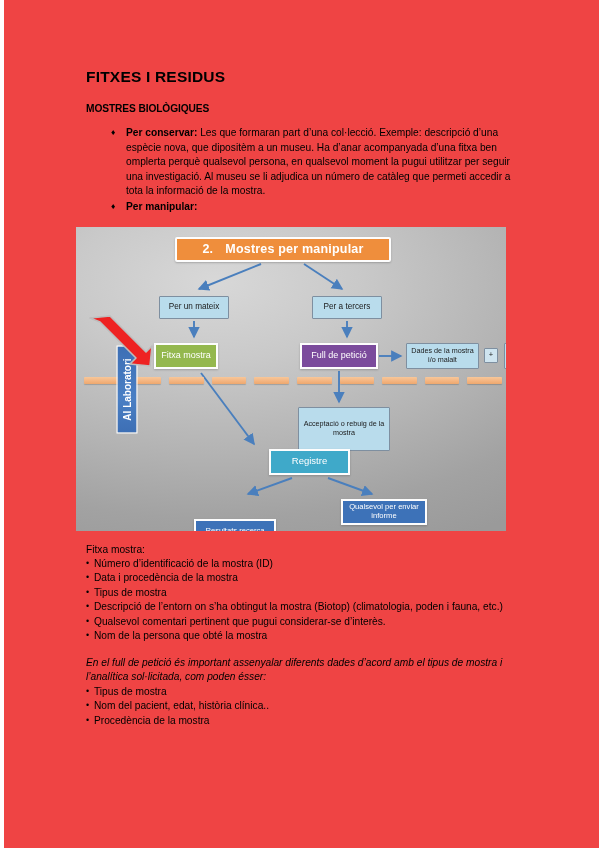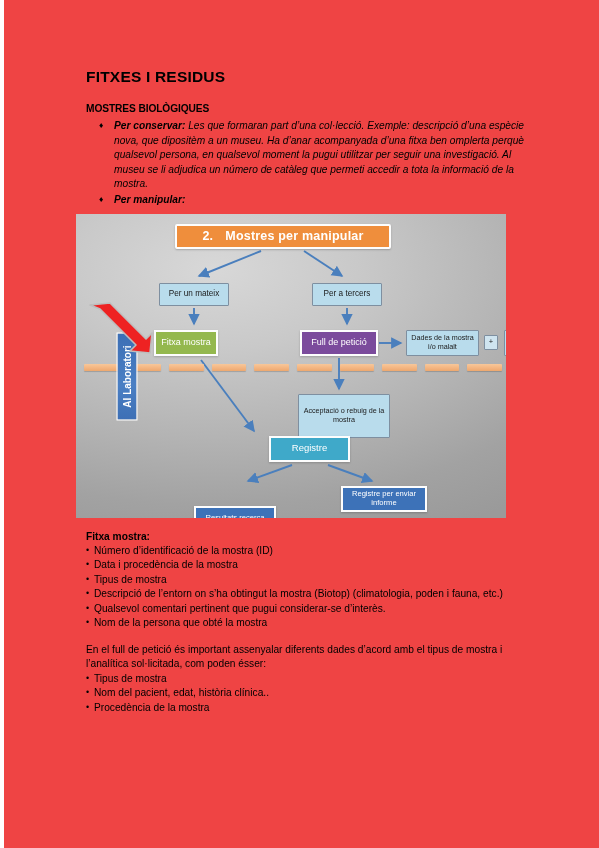--- a/index.html
+++ b/index.html
@@ -37,23 +37,22 @@
     line-height: 1.1;
   }
   .sub-head {
     font-size: 10.2px;
     font-weight: bold;
     margin: 0 0 5px 0;
     letter-spacing: -0.1px;
   }
   ul.diamond-list {
     list-style: none;
-    margin: 0;
+    margin: 12px;
     padding: 0;
-    font-style: italic;
   }
   ul.diamond-list > li {
     position: relative;
     padding-left: 28px;
     margin-bottom: 1px;
     font-size: 10.2px;
     line-height: 1.43;
     text-align: left;
   }
   ul.diamond-list > li::before {
@@ -210,28 +209,29 @@
   }
   .red-arrow {
     position: absolute;
     left: 0px; top: 85px;
     width: 80px; height: 62px;
   }
 
   
   .sect-title {
     font-size: 10.2px;
-    font-weight: bold;
+    font-weight: normal;
     margin: 0;
     line-height: 1.42;
   }
   .para {
     font-size: 10.2px;
     line-height: 1.42;
     margin: 0;
+    font-style: italic;
   }
   ul.dot-list {
     list-style: none;
     margin: 0;
     padding: 0;
   }
   ul.dot-list > li {
     position: relative;
     padding-left: 8px;
     font-size: 10.2px;
@@ -310,21 +310,21 @@
           <span class="dash"></span>
           <span class="dash"></span>
         </div>
 
         <div class="lab-label">Al Laboratori</div>
 
         <div class="dg-box lightblue box-accept">Acceptació o rebuig de la mostra</div>
         <div class="dg-box box-registre">Registre</div>
 
         <div class="dg-box darkblue box-res-recerca">Resultats recerca</div>
-        <div class="dg-box darkblue box-res-informe">Registre per enviar informe</div>
+        <div class="dg-box darkblue box-res-informe">Qualsevol per enviar informe</div>
 
         <svg class="red-arrow" viewBox="0 0 80 62">
           <g transform="translate(12,4)">
             <path d="M2,2 L22,0 L58,36 L64,30 L62,50 L42,48 L48,42 L12,6 Z" fill="#ee2222" stroke="#bdbdbd" stroke-width="1.6" stroke-linejoin="round"></path>
           </g>
         </svg>
 
       </div>
     </div>
 

